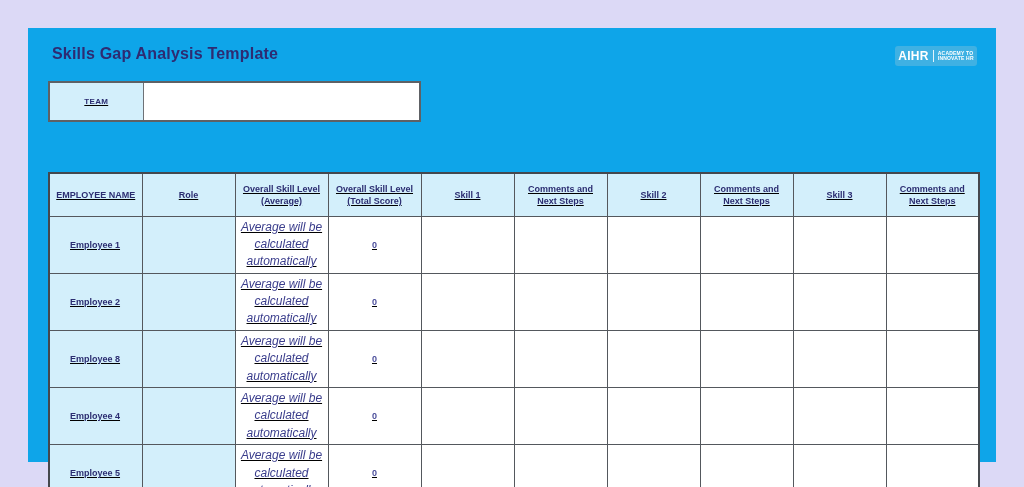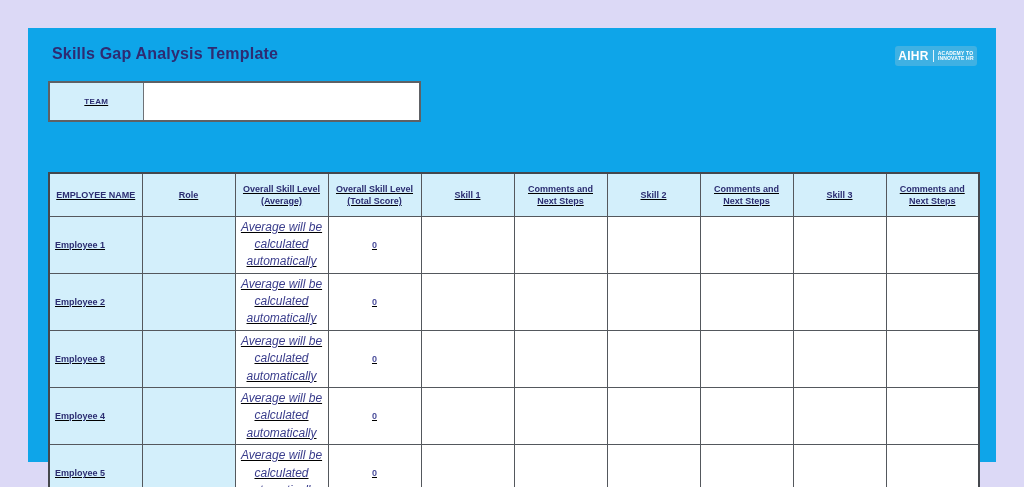--- a/index.html
+++ b/index.html
@@ -95,21 +95,21 @@
     background: #D3EFFB;
     font-size: 9px;
     font-weight: bold;
     color: #2B2D71;
     line-height: 1.35;
   }
   .main-table td { height: 44px; background: #FFFFFF; }
   .main-table td.cell-name {
     background: #D3EFFB;
     text-align: left;
-    padding-left: 5px;
+    padding-left: 20px;
     font-size: 9px;
     font-weight: bold;
     color: #2B2D71;
   }
   .main-table td.cell-role { background: #D3EFFB; }
   .main-table td.cell-average {
     font-size: 12px;
     font-style: italic;
     color: #3A3D8C;
     line-height: 1.45;

